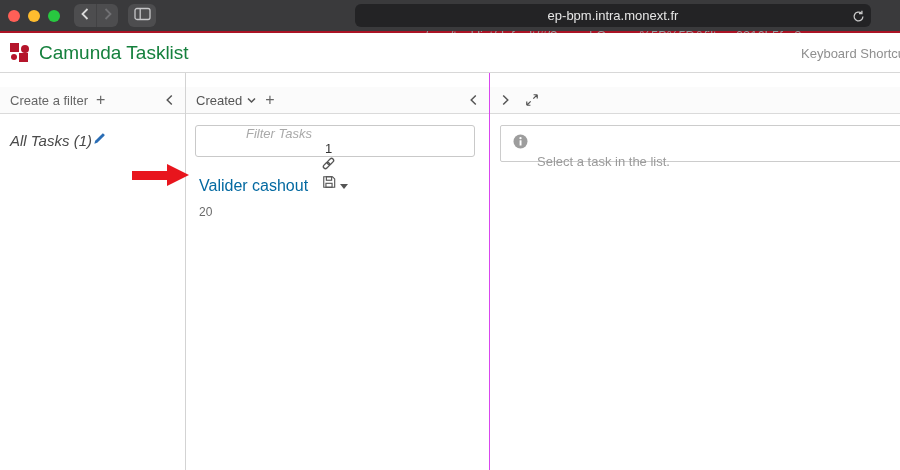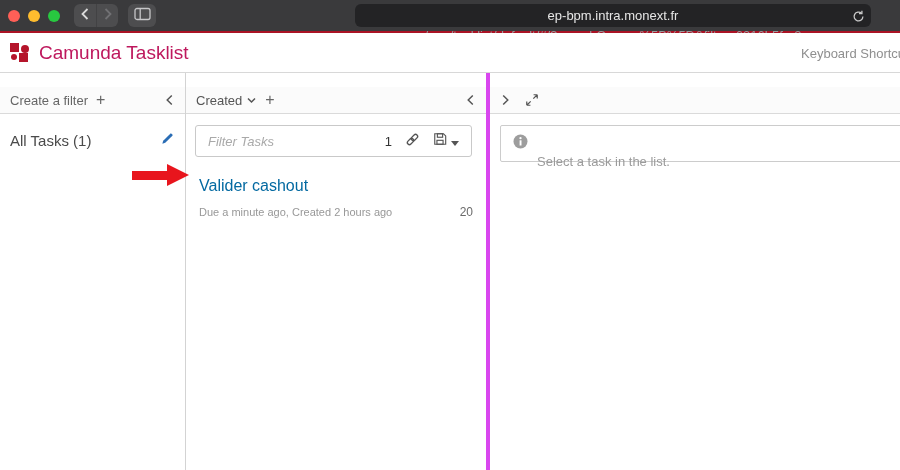--- a/index.html
+++ b/index.html
@@ -27,40 +27,40 @@
   .accent-line { height:2px; background:#ab1325; }
 
   
   .app-header { height:40px; background:#fff; border-bottom:1px solid #d8d8d8; display:flex; align-items:center; padding:0 10px; position:relative; }
   .logo { position:relative; width:21px; height:21px; margin-right:8px; }
   .logo i { position:absolute; background:#b5152b; display:block; }
   .lg-sq-tl { left:0; top:1px; width:9px; height:9px; }
   .lg-ci-tr { left:11px; top:3px; width:8px; height:8px; border-radius:50%; }
   .lg-ci-bl { left:1px; top:12px; width:6px; height:6px; border-radius:50%; }
   .lg-sq-br { left:9px; top:11px; width:9px; height:9px; }
-  .app-title { font-size:19px; color:#be185d; }
+  .app-title { font-size:19px; color:#15803d; }
   .kbd-link { position:absolute; left:801px; top:13px; font-size:13px; color:#8f8f8f; white-space:nowrap; }
 
   
   .panels { display:flex; height:397px; }
   .panel { background:#fff; }
   .panel-left { width:186px; border-right:1px solid #d4d4d4; box-shadow:1px 0 2px rgba(0,0,0,0.06); }
-  .panel-mid { width:304px; border-right:4px solid #d946ef; box-shadow:1px 0 2px rgba(0,0,0,0.06); }
+  .panel-mid { width:304px; border-right:1px solid #d946ef; box-shadow:1px 0 2px rgba(0,0,0,0.06); }
   .panel-right { flex:1; }
   .panel-header { height:27px; background:#fbfbfb; border-bottom:1px solid #dadada; display:flex; align-items:center; padding:0 10px; font-size:13px; color:#666;margin-top:14px; }
   .ph-spacer { flex:1; }
   .plus { font-size:16px; color:#666; margin-left:8px; cursor:pointer; line-height:1; }
   .hdr-caret { margin-left:4px; display:flex; align-items:center; }
 
   
-  .filter-row { display:flex; align-items:center; justify-content:space-between; padding:17px 10px 0 10px; cursor:pointer; }
+  .filter-row { display:flex; align-items:center; padding:17px 10px 0 10px; cursor:pointer;font-style:italic; }
   .filter-label { font-size:15px; color:#4a4a4a; }
 
   
-  .search-box { margin:11px 14px 0 9px; height:32px; border:1px solid #c9c9c9; border-radius:3px; display:flex; align-items:center; padding:0 12px; background:#fff; }
+  .search-box { margin:11px 14px 0 9px; height:32px; border:1px solid #c9c9c9; border-radius:3px; display:flex; align-items:center; padding:0 12px; background:#fff;flex-direction:column; }
   .search-input { flex:1; border:none; outline:none; font-size:13px; font-style:italic; color:#555; min-width:0; background:transparent; font-family:"Liberation Sans", sans-serif; }
   .search-input::placeholder { color:#a9a9a9; font-style:italic; }
   .match-count { font-size:13px; color:#333; margin-right:13px; font-style:normal; }
   .icon-btn { display:flex; align-items:center; cursor:pointer; }
   .link-btn { margin-right:13px; }
   .save-btn { gap:4px; }
   .task-item { padding:20px 13px 0 13px; cursor:pointer; }
   .task-title { font-size:16px; color:#0369a1; }
   .task-meta-row { display:flex; justify-content:space-between; align-items:baseline; margin-top:10px; }
   .task-meta { font-size:11px; color:#989898; }
@@ -209,21 +209,20 @@
           <svg width="8" height="5" viewBox="0 0 8 5">
               <path d="M0 0 h8 l-4 5 z" fill="#555"></path>
             </svg>
         </span>
       </span>
     </div>
 
     <div class="task-item">
       <div class="task-title">Valider cashout</div>
       <div class="task-meta-row">
-        <span class="task-meta">Due a minute ago, Created 2 hours ago</span>
         <span class="task-priority">20</span>
       </div>
     </div>
   </div>
 
   <div class="panel panel-right">
     <div class="panel-header">
       <span class="ph-right-icons">
         <span class="icon-btn">
           <svg width="11" height="14" viewBox="0 0 12 14" fill="none">

